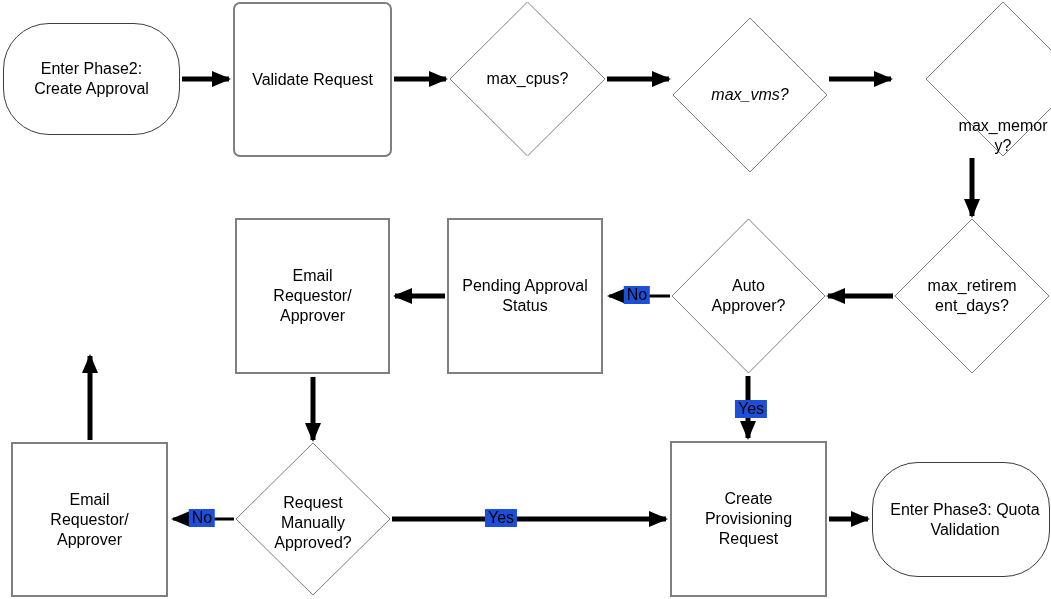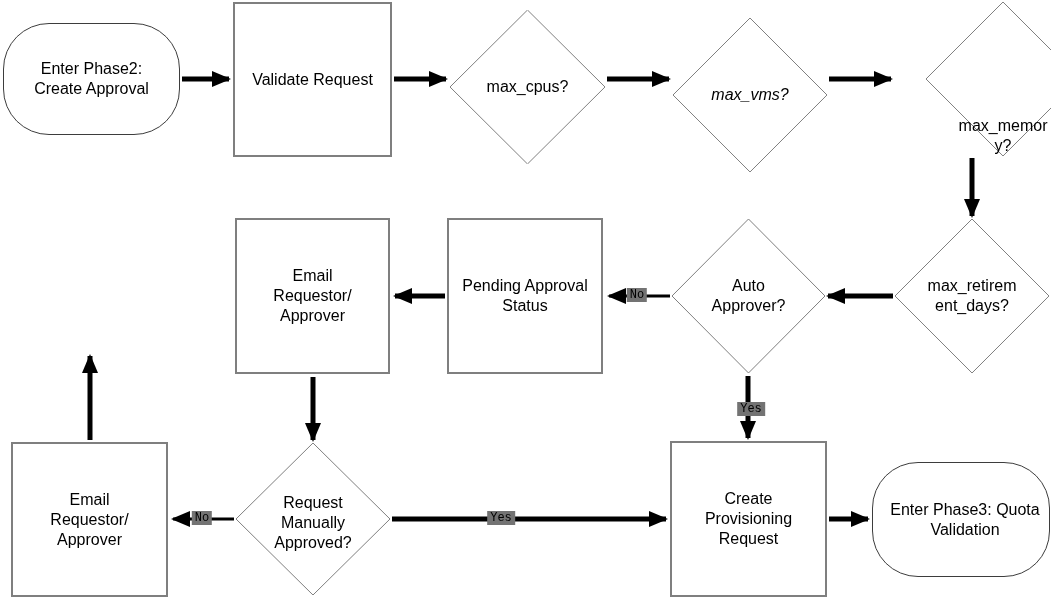--- a/index.html
+++ b/index.html
@@ -14,21 +14,21 @@
     text-align:center; font-size:16px; line-height:1.25; z-index:2; box-sizing:border-box;
   }
   .process   { background:#ffffff; border:2px solid #7f7f7f; }
   .terminator{ background:#ffffff; border:1.5px solid #3d3d3d; border-radius:46px; }
   .decision  { background:transparent; }
   .decision .shape { position:absolute; left:0; top:0; width:100%; height:100%; }
   .lbl { position:relative; z-index:1; }
   .break { word-break:break-all; }
   .edge-label {
     position:absolute; transform:translate(-50%,-50%);
-    background:#737373; padding:0 3px; font-size:12px; z-index:3; white-space:nowrap;font-family:Liberation Mono, monospace;
+    background:#1d4ed8; padding:0 3px; font-size:16px; z-index:3; white-space:nowrap;
   }
 </style>
 </head>
 <body>
 
 <div class="canvas">
 
   <svg class="connectors" width="1051" height="599">
     <defs>
       <marker id="ah" markerUnits="userSpaceOnUse" markerWidth="19" markerHeight="16" refX="17" refY="8" orient="auto">
@@ -57,41 +57,41 @@
 
   <div class="node terminator" style="left:3px; top:23px; width:177px; height:112px;">
     <div class="lbl" style="width:150px;">Enter Phase2: Create Approval</div>
   </div>
 
 
   <div class="node terminator" style="left:872px; top:462px; width:178px; height:115px;">
     <div class="lbl" style="width:150px;margin-left:8px;">Enter Phase3: Quota Validation</div>
   </div>
 
-  <div class="node process" style="left:233px; top:2px; width:159px; height:155px;">
+  <div class="node process" style="left:233px; top:2px; width:159px; height:155px;border-radius:7px;">
     <div class="lbl">Validate Request</div>
   </div>
 
   <div class="node process" style="left:447px; top:218px; width:156px; height:156px;">
     <div class="lbl" style="width:130px;">Pending Approval Status</div>
   </div>
 
   <div class="node process" style="left:235px; top:218px; width:155px; height:156px;">
     <div class="lbl" style="width:105px;">Email Requestor/ Approver</div>
   </div>
 
   <div class="node process" style="left:11px; top:442px; width:157px; height:155px;">
     <div class="lbl" style="width:105px;">Email Requestor/ Approver</div>
   </div>
 
   <div class="node process" style="left:670px; top:441px; width:157px; height:156px;justify-content:center;">
     <div class="lbl" style="width:112px;">Create Provisioning Request</div>
   </div>
 
-  <div class="node decision" style="left:450px; top:10px; width:155px; height:154px;">
+  <div class="node decision" style="left:450px; top:2px; width:155px; height:154px;">
     <svg class="shape" viewBox="0 0 100 100" preserveAspectRatio="none">
       <polygon points="50,0 100,50 50,100 0,50" fill="#ffffff" stroke="#7f7f7f" stroke-width="1" vector-effect="non-scaling-stroke"></polygon>
     </svg>
     <div class="lbl">max_cpus?</div>
   </div>
 
   <div class="node decision" style="left:673px; top:18px; width:154px; height:154px;font-style:italic;">
     <svg class="shape" viewBox="0 0 100 100" preserveAspectRatio="none">
       <polygon points="50,0 100,50 50,100 0,50" fill="#ffffff" stroke="#7f7f7f" stroke-width="1" vector-effect="non-scaling-stroke"></polygon>
     </svg>

